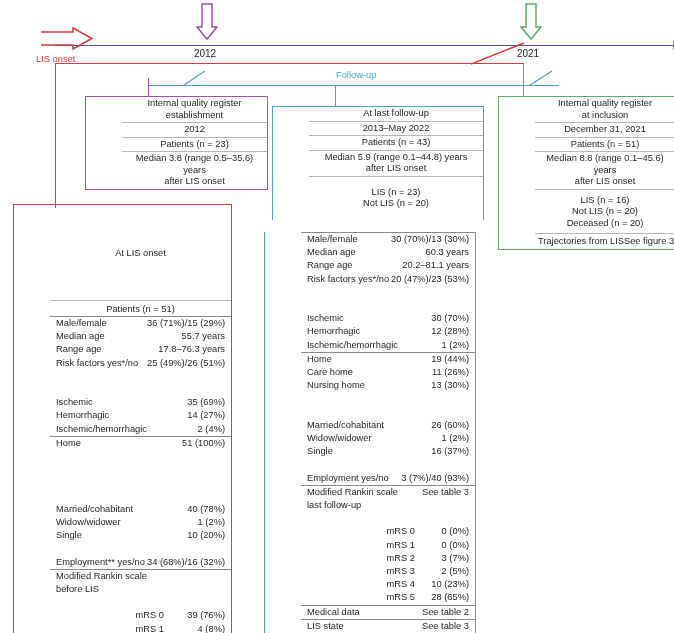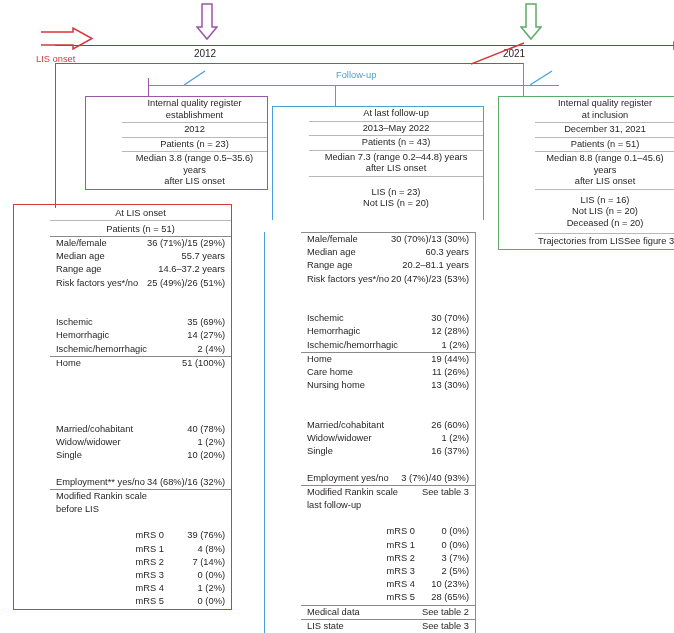--- a/index.html
+++ b/index.html
@@ -17,21 +17,21 @@
 
   
   #timeline-main{
     left:55px;top:45px;width:585px;height:0;
     border-top:1.6px solid #4b4fa8;
   }
   #timeline-arrow-right{
     left:637px;top:35px;width:34px;height:21px;
   }
   #label-2012{left:139px;top:48px;width:60px;text-align:center;font-size:10px;}
-  #label-2021{left:448px;top:48px;width:60px;text-align:center;font-size:10px;}
+  #label-2021{left:462px;top:48px;width:60px;text-align:center;font-size:10px;}
 
   
   #arrow-2012{left:160px;top:3px;width:22px;height:38px;}
   
   #arrow-2021{left:484px;top:3px;width:22px;height:38px;}
 
   
   #red-onset-arrow{left:4px;top:27px;width:54px;height:23px;}
   #label-lis-onset{left:0px;top:54px;font-size:9.3px;color:#d7383c;}
   #red-hline{left:55px;top:63px;width:432px;height:0;border-top:1.5px solid #d7383c;}
@@ -56,21 +56,21 @@
   .trow + .trow{border-top:0.8px solid #b8b8b8;}
 
   #box-purple{left:77px;top:96px;width:183px;border-color:#9a56a8;}
   #box-blue-top{left:264px;top:106px;width:212px;border-color:#4b9fd8;border-bottom:none;}
   #box-green{left:490px;top:96px;width:178px;border-color:#5cab68;}
 
   
   #box-red{left:13px;top:204px;width:219px;border:1.4px solid #d7383c;box-sizing:border-box;}
   #box-blue{left:264px;top:232px;width:212px;border:1.4px solid #4b9fd8;border-top:none;box-sizing:border-box;}
 
-  .hdr{text-align:center;padding:1.5px 3px;line-height:12px;}
+  .hdr{text-align:center;padding:1.5px 3px;line-height:12px;margin-top:40px;}
   .hdr + .hdr{border-top:0.8px solid #b8b8b8;}
 
   .sect{border-top:0.9px solid #8a8a8a;}
   .dline{display:flex;justify-content:space-between;padding:0 6px;line-height:13.2px;}
   .dline .k{white-space:nowrap;}
   .dline .v{white-space:nowrap;text-align:right;}
   .spacer{height:13.2px;}
   .mrs{display:flex;padding:0 6px;line-height:13.2px;}
   .mrs .lbl{width:108px;text-align:right;padding-right:0;}
   .mrs .val{flex:1;text-align:right;}
@@ -146,21 +146,21 @@
     <span>Median 3.8 (range 0.5–35.6) years</span><br>
     <span>after LIS onset</span>
   </div>
 </div>
 
 <div class="abs tbox" id="box-blue-top">
   <div class="trow">At last follow-up</div>
   <div class="trow">2013–May 2022</div>
   <div class="trow">Patients (n = 43)</div>
   <div class="trow">
-    <span>Median 7.3 (range 0.2–44.8) years</span><br>
+    <span>Median 5.9 (range 0.1–44.8) years</span><br>
     <span>after LIS onset</span>
   </div>
   <div class="trow" style="padding-top:10px;padding-bottom:10px;">
     <span>LIS (n = 23)</span><br>
     <span>Not LIS (n = 20)</span>
   </div>
 </div>
 
 <div class="abs tbox" id="box-green">
   <div class="trow">
@@ -194,21 +194,21 @@
     <div class="dline">
         <span class="k">Male/female</span>
         <span class="v">36 (71%)/15 (29%)</span>
       </div>
     <div class="dline">
         <span class="k">Median age</span>
         <span class="v">55.7 years</span>
       </div>
     <div class="dline">
         <span class="k">Range age</span>
-        <span class="v">14.6–37.2 years</span>
+        <span class="v">17.8–76.3 years</span>
       </div>
     <div class="dline">
         <span class="k">Risk factors yes*/no</span>
         <span class="v">25 (49%)/26 (51%)</span>
       </div>
     <div class="spacer"></div>
     <div class="spacer"></div>
     <div class="dline">
         <span class="k">Ischemic</span>
         <span class="v">35 (69%)</span>

